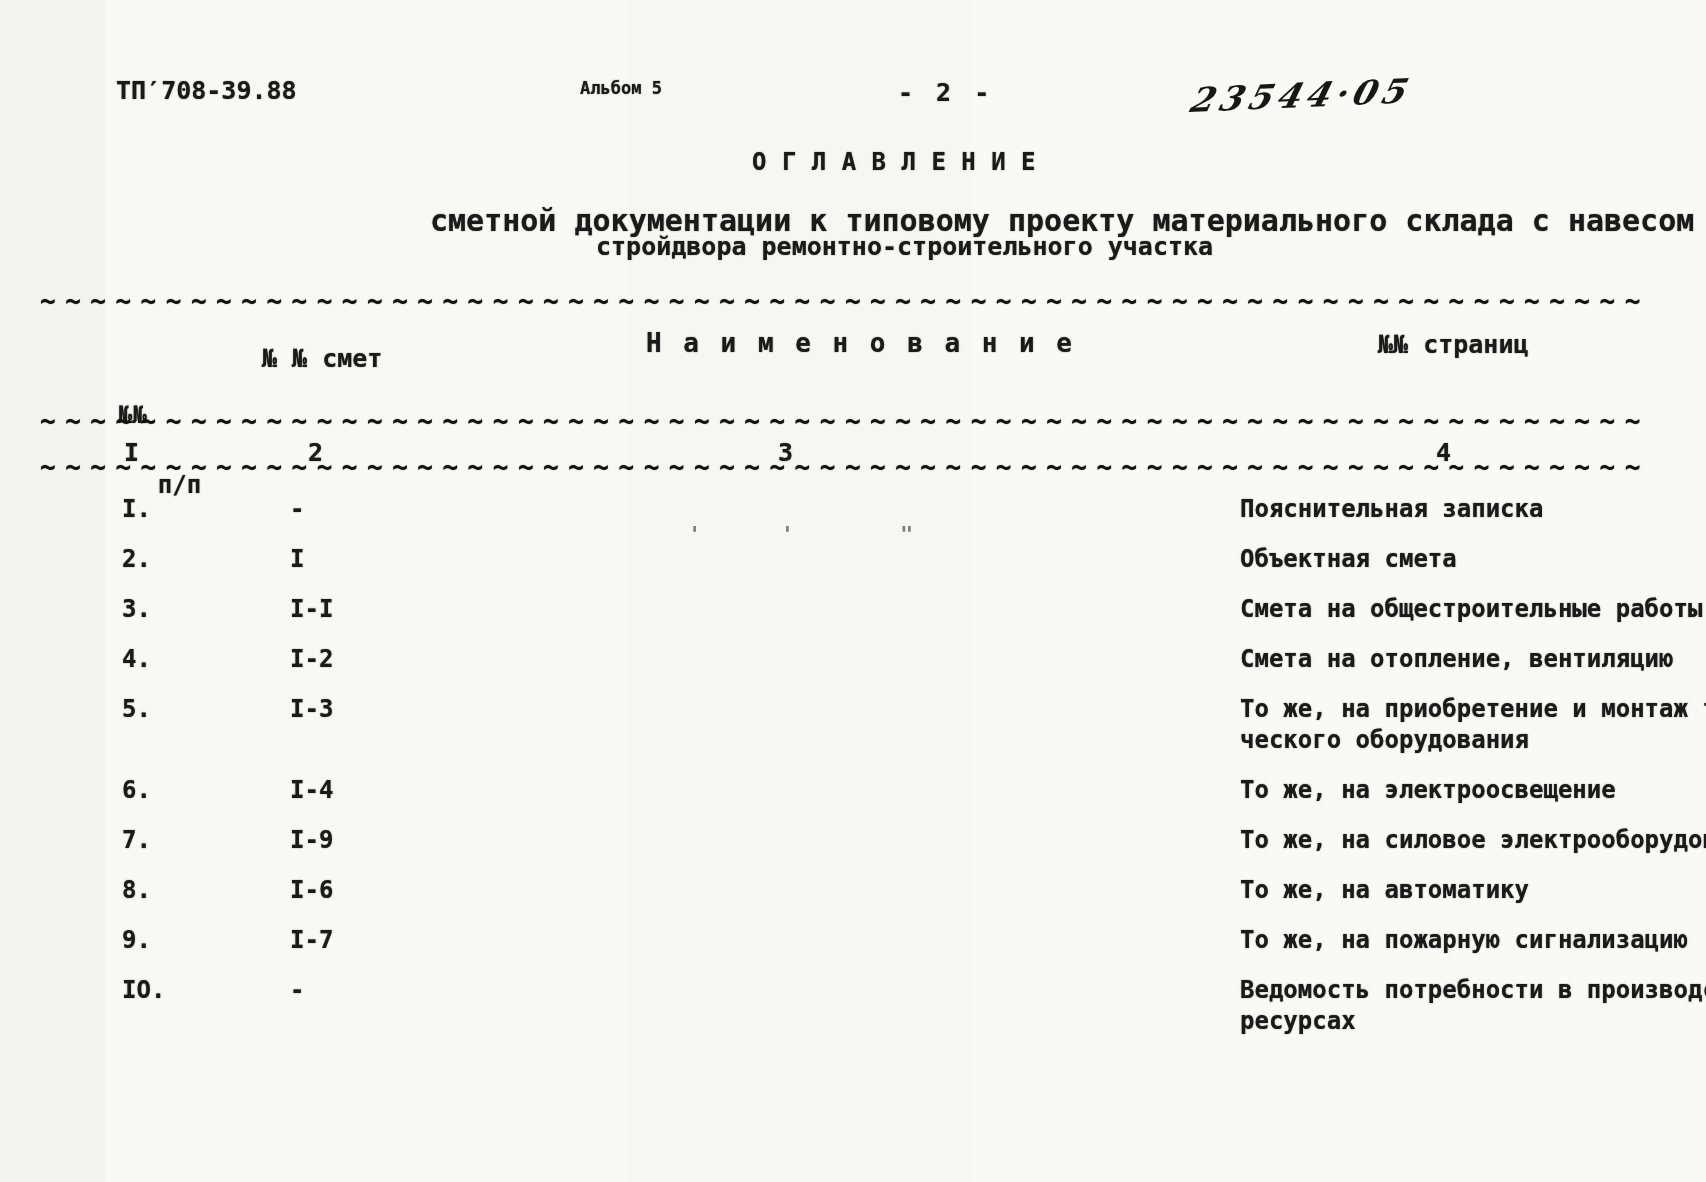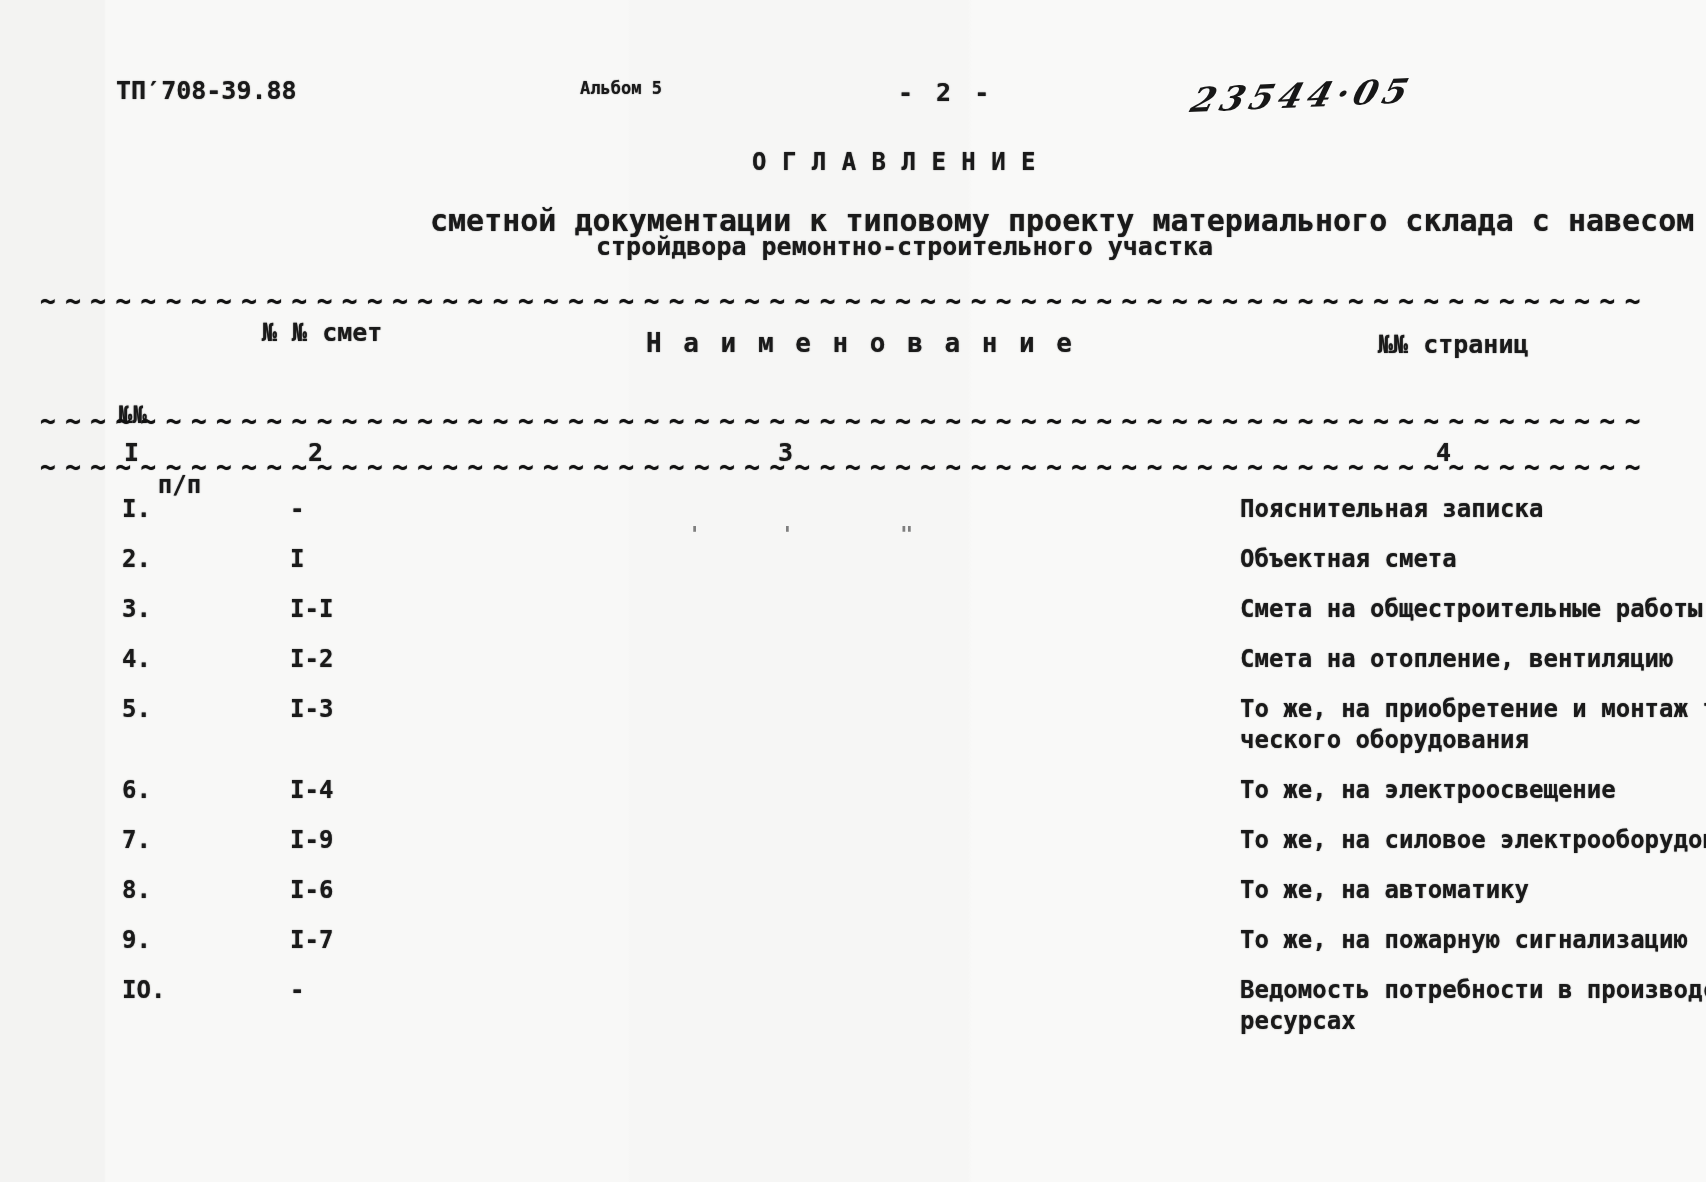--- a/index.html
+++ b/index.html
@@ -67,21 +67,21 @@
     color: #121212;
     text-shadow: 0 0 1px rgba(0,0,0,0.8);
     z-index: 1;
   }
   .sep-1 { top: 288px; }
   .sep-2 { top: 408px; }
   .sep-3 { top: 454px; }
 
   .col1-header { left: 100px; top: 328px; font-size: 24px; line-height: 35px; }
   .col1-header .l1 { display: block; margin-left: 18px; }
-  .col2-header { left: 262px;  top: 318px; font-size: 25px; }
+  .col2-header { left: 262px;  top: 344px; font-size: 25px; }
   .col3-header { left: 646px;  top: 328px; font-size: 26px; letter-spacing: 3px; }
   .col4-header { left: 1378px; top: 330px; font-size: 25px; }
 
   .colmark { top: 438px; font-size: 25px; z-index: 2; }
   .colmark.m1 { left: 124px; }
   .colmark.m2 { left: 308px; }
   .colmark.m3 { left: 778px; }
   .colmark.m4 { left: 1436px; }
 
   .artifact {

